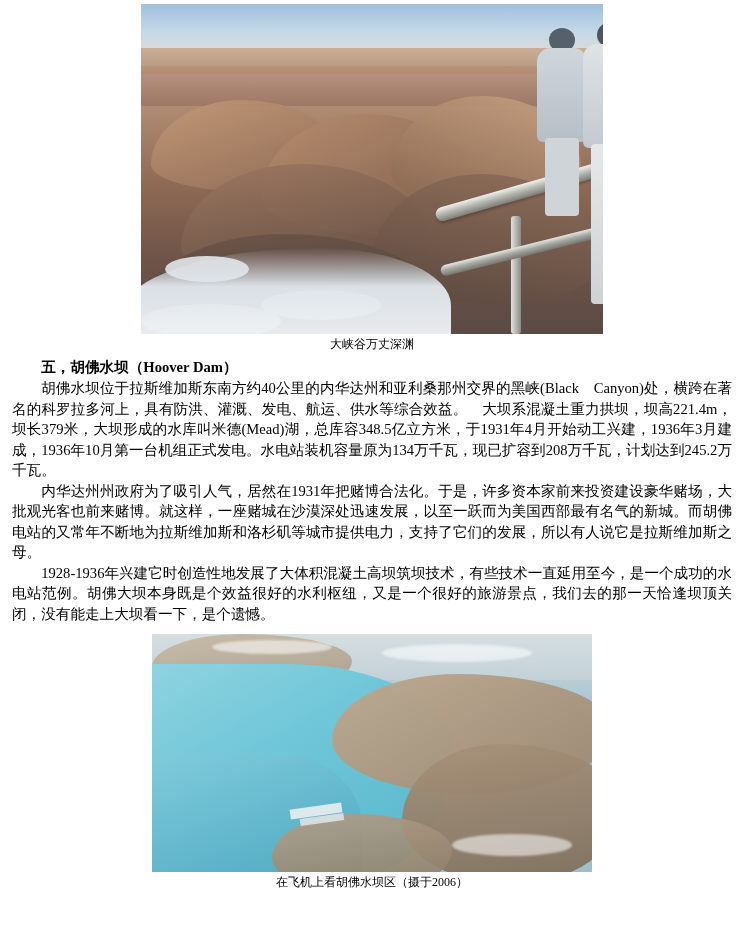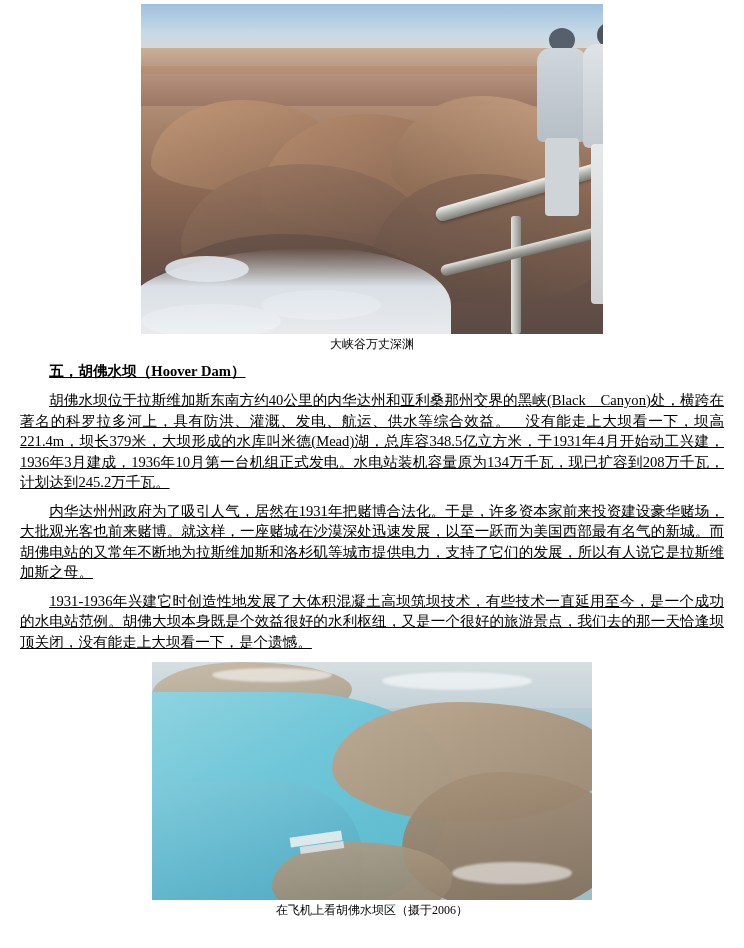--- a/index.html
+++ b/index.html
@@ -147,24 +147,23 @@
   }
 
   
   .body-text {
     font-size: 14.6px;
     line-height: 20.5px;
     letter-spacing: 0px;
     margin: 4px 0 0 0;
   }
   .body-text p {
-    margin: 8px;
+    margin: 0;
     text-align: justify;
     text-justify: inter-ideograph;
-    text-decoration: underline;
   }
   .indent { text-indent: 2em; }
   .heading {
     font-weight: bold;
     text-indent: 2em;
     margin: 0;
     font-size: 14.6px;
     line-height: 21px;
   }
 
@@ -268,23 +267,23 @@
         <div class="body"></div>
         <div class="legs"></div>
       </div>
 
     </div>
   </div>
   <div class="caption">大峡谷万丈深渊</div>
 
   <div class="body-text">
     <p class="heading">五，胡佛水坝（Hoover Dam）</p>
-    <p class="indent">胡佛水坝位于拉斯维加斯东南方约40公里的内华达州和亚利桑那州交界的黑峡(Black　Canyon)处，横跨在著名的科罗拉多河上，具有防洪、灌溉、发电、航运、供水等综合效益。　没有能走上大坝看一下，坝高221.4m，坝长379米，大坝形成的水库叫米德(Mead)湖，总库容348.5亿立方米，于1931年4月开始动工兴建，1936年3月建成，1936年10月第一台机组正式发电。水电站装机容量原为134万千瓦，现已扩容到208万千瓦，计划达到245.2万千瓦。</p>
+    <p class="indent">胡佛水坝位于拉斯维加斯东南方约40公里的内华达州和亚利桑那州交界的黑峡(Black　Canyon)处，横跨在著名的科罗拉多河上，具有防洪、灌溉、发电、航运、供水等综合效益。　大坝系混凝土重力拱坝，坝高221.4m，坝长379米，大坝形成的水库叫米德(Mead)湖，总库容348.5亿立方米，于1931年4月开始动工兴建，1936年3月建成，1936年10月第一台机组正式发电。水电站装机容量原为134万千瓦，现已扩容到208万千瓦，计划达到245.2万千瓦。</p>
     <p class="indent">内华达州州政府为了吸引人气，居然在1931年把赌博合法化。于是，许多资本家前来投资建设豪华赌场，大批观光客也前来赌博。就这样，一座赌城在沙漠深处迅速发展，以至一跃而为美国西部最有名气的新城。而胡佛电站的又常年不断地为拉斯维加斯和洛杉矶等城市提供电力，支持了它们的发展，所以有人说它是拉斯维加斯之母。</p>
-    <p class="indent">1931-1936年兴建它时创造性地发展了大体积混凝土高坝筑坝技术，有些技术一直延用至今，是一个成功的水电站范例。胡佛大坝本身既是个效益很好的水利枢纽，又是一个很好的旅游景点，我们去的那一天恰逢坝顶关闭，没有能走上大坝看一下，是个遗憾。</p>
+    <p class="indent">1928-1936年兴建它时创造性地发展了大体积混凝土高坝筑坝技术，有些技术一直延用至今，是一个成功的水电站范例。胡佛大坝本身既是个效益很好的水利枢纽，又是一个很好的旅游景点，我们去的那一天恰逢坝顶关闭，没有能走上大坝看一下，是个遗憾。</p>
   </div>
 
   <div class="figure-bottom">
     <div class="photo-lake">
       <div class="haze"></div>
       <div class="land l4"></div>
       <div class="lake"></div>
       <div class="lake2"></div>
       <div class="land l1"></div>
       <div class="land l2"></div>

